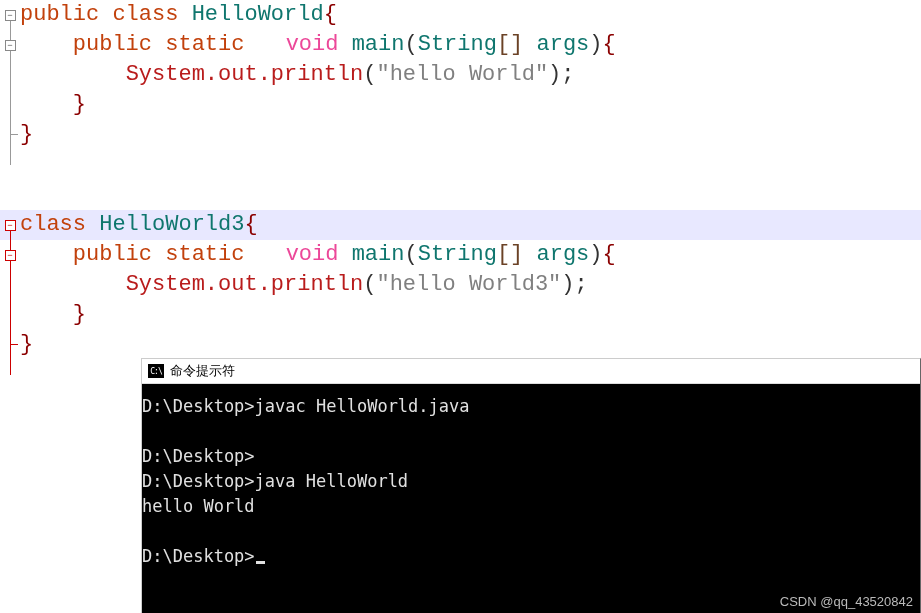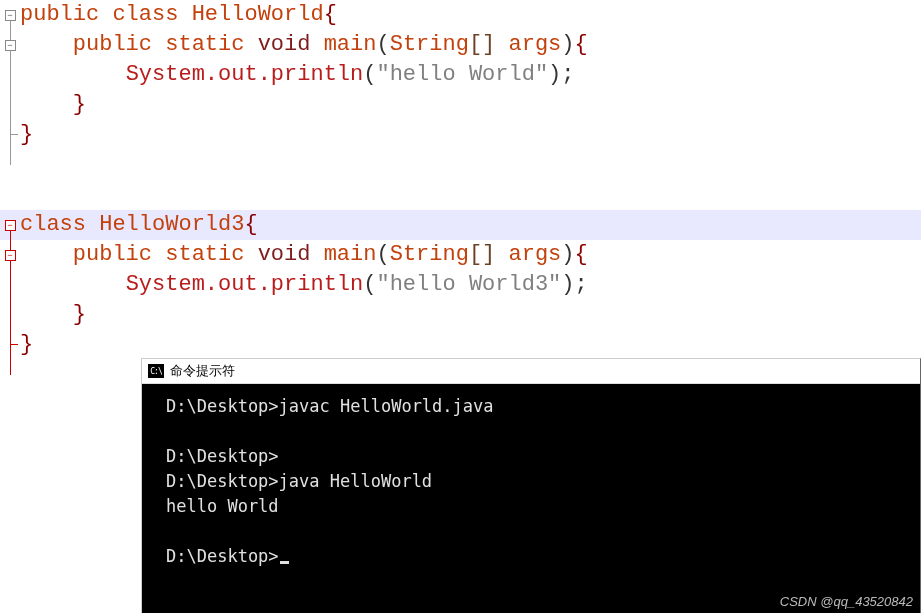--- a/index.html
+++ b/index.html
@@ -64,22 +64,22 @@
       height: 1px;
       background: #999;
       bottom: 15px;
     }
     .fold-corner.red { background: #c00; }
     .code-content {
       white-space: pre;
       flex: 1;
     }
     .kw-mod { color: #c2410c; }
-    .kw-type { color: #7f1d1d; }
-    .ident { color: #c2410c; }
+    .kw-type { color: #ec4899; margin-left: 28px; }
+    .ident { color: #0f766e; }
     .punct { color: #333; }
     .brace { color: #8b0000; font-weight: normal; }
     .bracket { color: #6b4226; }
     .string { color: #808080; }
     .method { color: #b91c1c; }
     .terminal {
       position: absolute;
       left: 141px;
       top: 358px;
       width: 780px;
@@ -108,21 +108,21 @@
       background: #000;
       color: #fff;
       font-size: 8px;
       display: flex;
       align-items: center;
       justify-content: center;
       font-family: "Consolas", monospace;
       letter-spacing: -1px;
     }
     .terminal-body {
-      padding: 10px 8px 8px 24px;
+      padding: 10px 8px 8px 0;
       color: #e0e0e0;
       font-family: "NSimSun", "SimSun", "Consolas", monospace;
       font-size: 17px;
       line-height: 25px;
       white-space: pre;
     }
     .cursor-block {
       display: inline-block;
       width: 9px;
       height: 3px;
@@ -130,21 +130,20 @@
       vertical-align: -2px;
       margin-left: 1px;
     }
     .watermark {
       position: absolute;
       right: 8px;
       bottom: 4px;
       font-family: sans-serif;
       font-size: 13px;
       color: #bababa;
-      font-style: italic;
     }
   </style>
 </head>
 <body>
 
 <div class="editor">
 
   <div class="code-line">
     <div class="gutter">
       <div class="fold-box">−</div>

